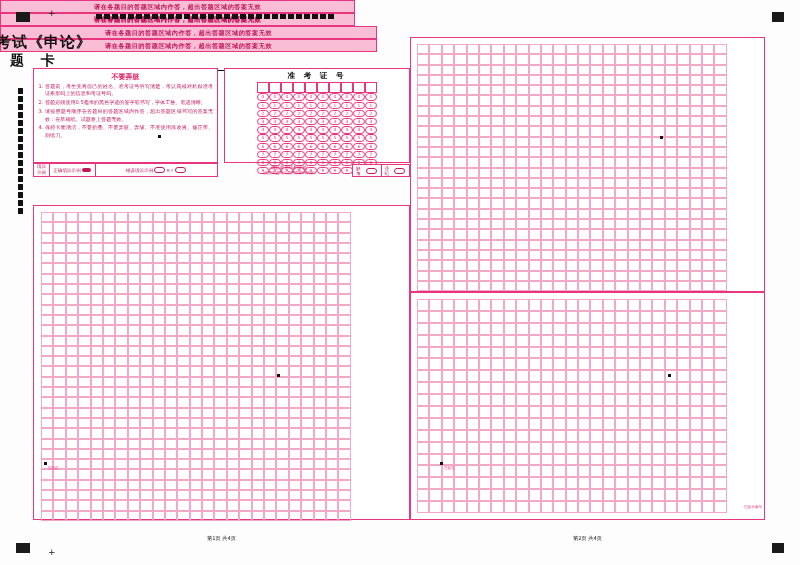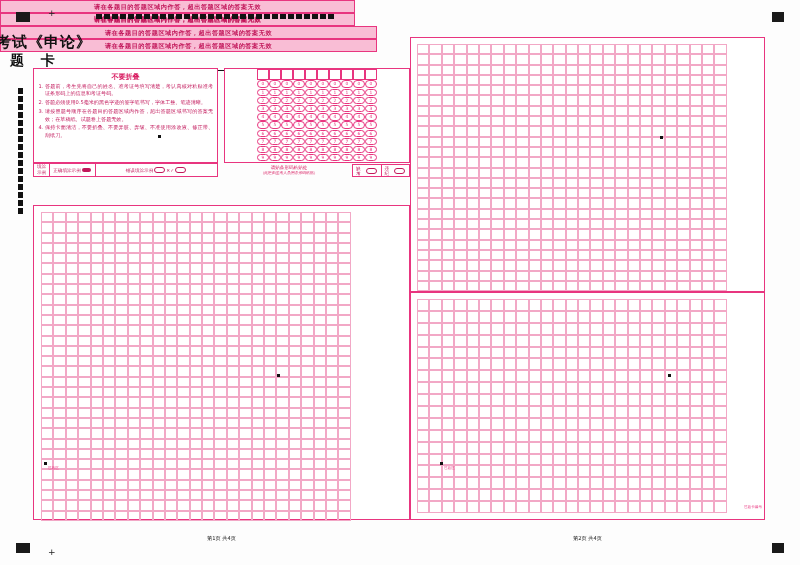--- a/index.html
+++ b/index.html
@@ -144,21 +144,21 @@
   </div>
 
   <div class="title-main t1" style="top:33px;left:-380px;width:800px;">公务员考试《申论》</div>
   <div class="title-main t2" style="top:52px;left:-380px;width:800px;">答 题 卡</div>
   <div class="rule" style="left:120px;top:70px;width:290px;"></div>
 
   <div class="namelbl" style="left:36px;top:72px;">姓名</div>
   <div class="nameline" style="left:52px;top:72px;width:58px;height:9px;"></div>
 
   <div class="notice" style="left:33px;top:68px;width:185px;height:95px;">
-    <h4>不要折叠</h4>
+    <h4>不要弄脏</h4>
     <ol>
       <li>答题前，考生先将自己的姓名、准考证号填写清楚，考认真核对粘贴准考证条形码上的信息和考证号码。</li>
       <li>答题必须使用0.5毫米的黑色字迹的签字笔书写，字体工整、笔迹清晰。</li>
       <li>请按照题号顺序在各题目的答题区域内作答，超出答题区域书写的答案无效；在草稿纸、试题卷上答题无效。</li>
       <li>保持卡面清洁，不要折叠、不要弄脏、弄皱、不准使用涂改液、修正带、刮纸刀。</li>
     </ol>
   </div>
 
   <div class="fillstrip" style="left:33px;top:163px;width:185px;height:14px;">
     <div class="cell" style="flex-direction:column;line-height:1.2;">
@@ -172,20 +172,21 @@
     <div class="cell" style="flex:1;justify-content:center;">
       <span>错误填涂示例</span>
       <span class="odot"></span>
       <span>✕</span>
       <span>✓</span>
       <span class="odot"></span>
     </div>
   </div>
 
   <div class="idbox" style="left:224px;top:68px;width:186px;height:95px;">
+    <div class="hd">准 考 证 号</div>
     <div class="idgrid">
       <div class="idcol">
         <div class="top"></div>
         <div class="bub">
             <span>0</span>
           </div>
         <div class="bub">
             <span>1</span>
           </div>
         <div class="bub">

